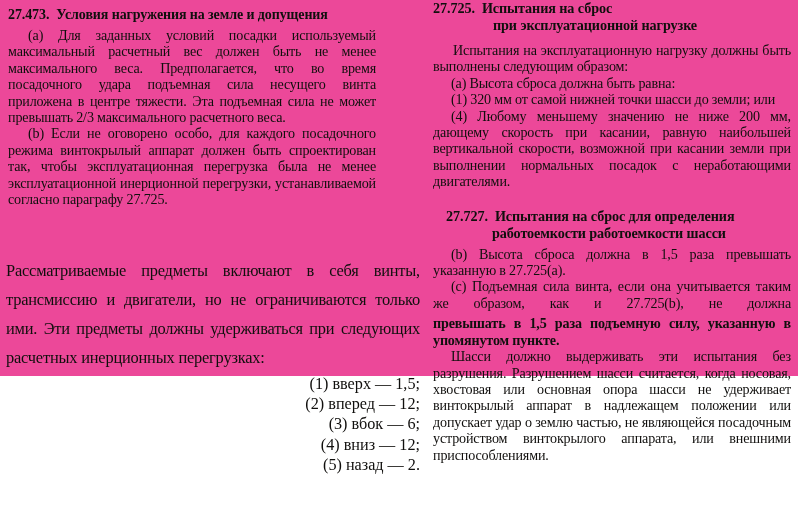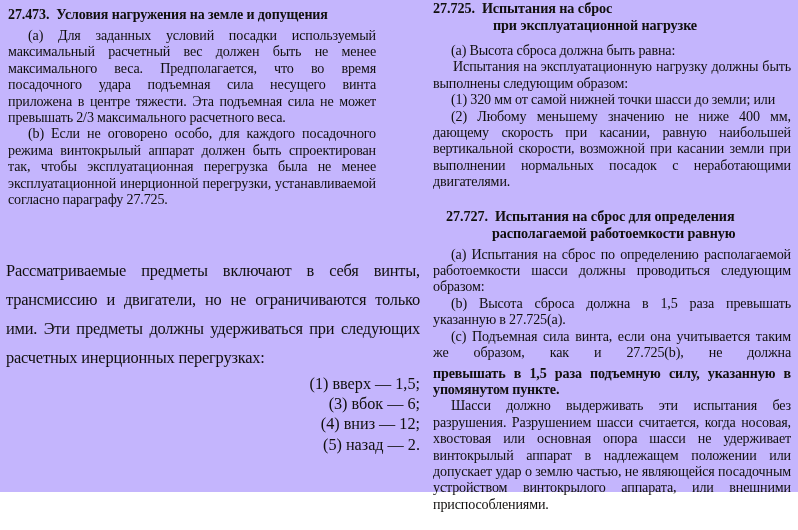--- a/index.html
+++ b/index.html
@@ -11,22 +11,22 @@
     width: 798px;
     height: 530px;
     font-family: "Liberation Serif", "DejaVu Serif", serif;
     color: #100f0d;
     overflow: hidden;
     position: relative;
   }
   .page {
     position: relative;
     width: 798px;
-    height: 492px;
-    background: #c4b5fd;
+    height: 376px;
+    background: #ec4899;
   }
   .col {
     position: absolute;
     top: 0;
   }
   .col-left {
     left: 8px;
     width: 368px;
   }
   .col-right {
@@ -141,55 +141,57 @@
   </div>
 
   <div class="big-block">
     <p class="big">Рассматриваемые предметы включают в себя винты, трансмиссию и двигатели, но не ограничиваются только ими. Эти предметы должны удерживаться при следующих расчетных инерционных перегрузках:</p>
 
     <ol class="numlist">
       <li>
         <span class="lbl">(1)</span><span>вверх — 1,5;</span>
       </li>
       <li>
+        <span class="lbl">(2)</span><span>вперед — 12;</span>
+      </li>
+      <li>
         <span class="lbl">(3)</span><span>вбок — 6;</span>
       </li>
       <li>
         <span class="lbl">(4)</span><span>вниз — 12;</span>
       </li>
       <li>
         <span class="lbl">(5)</span><span>назад — 2.</span>
       </li>
     </ol>
   </div>
 
   <div class="col col-right">
 
     <div class="sec-head head-right">
       <span class="num">27.725.</span><span>Испытания на сброс</span>
       <span class="head-line2">при эксплуатационной нагрузке</span>
     </div>
 
     <div class="gap-md"></div>
 
+    <p class="body">Испытания на эксплуатационную нагрузку должны быть выполнены следующим образом:</p>
     <p class="body tight">(a) Высота сброса должна быть равна:</p>
-    <p class="body">Испытания на эксплуатационную нагрузку должны быть выполнены следующим образом:</p>
     <p class="body tight">(1) 320 мм от самой нижней точки шасси до земли; или</p>
-    <p class="body tight">(2) Любому меньшему значению не ниже 400 мм, дающему скорость при касании, равную наибольшей вертикальной скорости, возможной при касании земли при выполнении нормальных посадок с неработающими двигателями.</p>
+    <p class="body tight">(4) Любому меньшему значению не ниже 200 мм, дающему скорость при касании, равную наибольшей вертикальной скорости, возможной при касании земли при выполнении нормальных посадок с неработающими двигателями.</p>
 
     <div class="gap-lg"></div>
 
     <div class="sec-head head-right-2">
       <span class="num">27.727.</span><span>Испытания на сброс для определения</span>
-      <span class="head-line2">располагаемой работоемкости равную</span>
+      <span class="head-line2">работоемкости работоемкости шасси</span>
     </div>
 
     <div class="gap-sm"></div>
 
-    <p class="body tight">(a) Испытания на сброс по определению располагаемой работоемкости шасси должны проводиться следующим образом:</p>
     <p class="body tight">(b) Высота сброса должна в 1,5 раза превышать указанную в 27.725(a).</p>
     <p class="body tight last-justify">(c) Подъемная сила винта, если она учитывается таким же образом, как и 27.725(b), не должна</p>
 
     <div class="gap-sm"></div>
 
     <p class="body noindent">превышать в 1,5 раза подъемную силу, указанную в упомянутом пункте.</p>
     <p class="body tight">Шасси должно выдерживать эти испытания без разрушения. Разрушением шасси считается, когда носовая, хвостовая или основная опора шасси не удерживает винтокрылый аппарат в надлежащем положении или допускает удар о землю частью, не являющейся посадочным устройством винтокрылого аппарата, или внешними приспособлениями.</p>
 
   </div>
 

